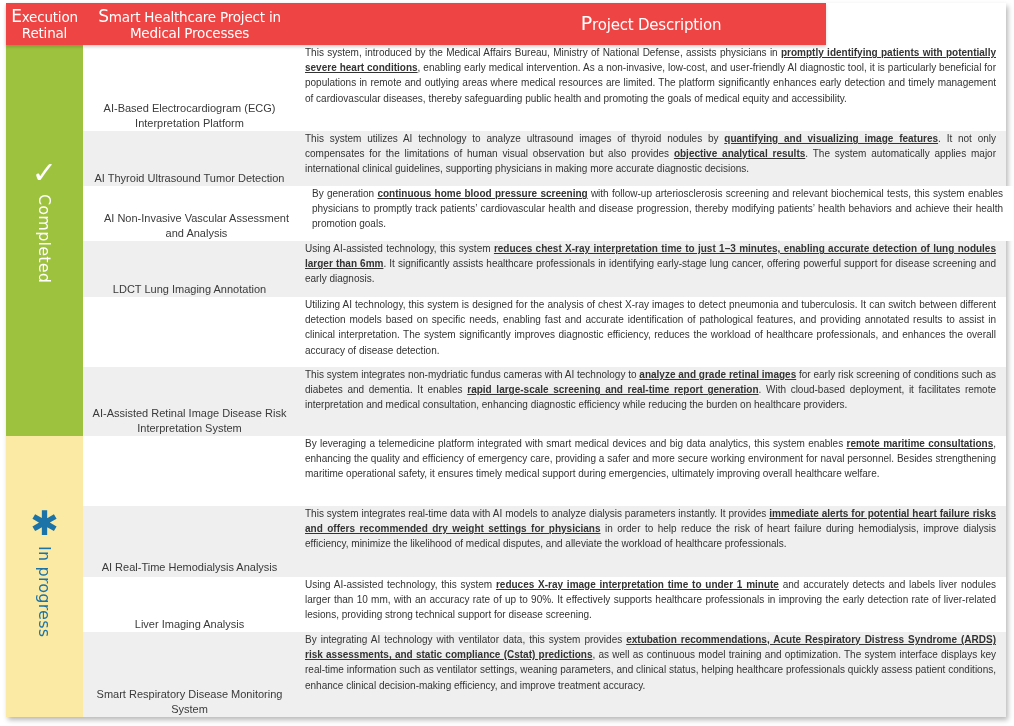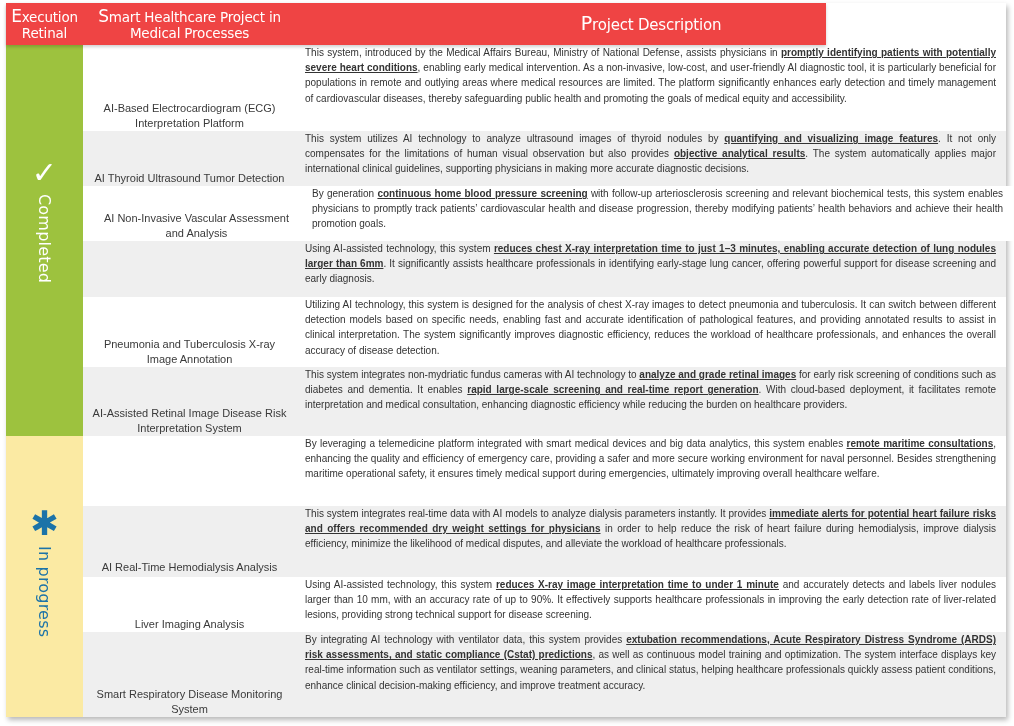--- a/index.html
+++ b/index.html
@@ -112,28 +112,28 @@
       </div>
       <div class="row plain" style="top: 183px; height: 55px; margin-left: 7px;">
         <div class="pcell">
           <span>AI Non-Invasive Vascular Assessment and Analysis</span>
         </div>
         <div class="dcell">
           <p><span>By generation </span><b>continuous home blood pressure screening</b><span> with follow-up arteriosclerosis screening and relevant biochemical tests, this system enables physicians to promptly track patients’  cardiovascular health and disease progression, thereby modifying patients’ health behaviors and achieve their health promotion goals.</span></p>
         </div>
       </div>
       <div class="row alt" style="top: 238px; height: 56px;">
+        <div class="pcell">
+          <span>LDCT Lung Imaging Annotation</span>
+        </div>
         <div class="dcell">
           <p><span>Using AI-assisted technology, this system </span><b>reduces chest X-ray interpretation time to just 1–3 minutes, enabling accurate detection of lung nodules larger than 6mm</b><span>. It significantly assists healthcare professionals in identifying early-stage lung cancer, offering powerful support for disease screening and early diagnosis.</span></p>
         </div>
       </div>
       <div class="row plain" style="top: 294px; height: 70px;">
-        <div class="pcell">
-          <span>Pneumonia and Tuberculosis X-ray Image Annotation</span>
-        </div>
         <div class="dcell">
           <p><span>Utilizing AI technology, this system is designed for the analysis of chest X-ray images to detect pneumonia and tuberculosis. It can switch between different detection models based on specific needs, enabling fast and accurate identification of pathological features, and providing annotated results to assist in clinical interpretation. The system significantly improves diagnostic efficiency, reduces the workload of healthcare professionals, and enhances the overall accuracy of disease detection.</span></p>
         </div>
       </div>
       <div class="row alt" style="top: 364px; height: 69px;">
         <div class="pcell">
           <span>AI-Assisted Retinal Image Disease Risk Interpretation System</span>
         </div>
         <div class="dcell">
           <p><span>This system integrates non-mydriatic fundus cameras with AI technology to </span><b>analyze and grade retinal images</b><span> for early risk screening of conditions such as diabetes and dementia. It enables </span><b>rapid large-scale screening and real-time report generation</b><span>. With cloud-based deployment, it facilitates remote interpretation and medical consultation, enhancing diagnostic efficiency while reducing the burden on healthcare providers.</span></p>

